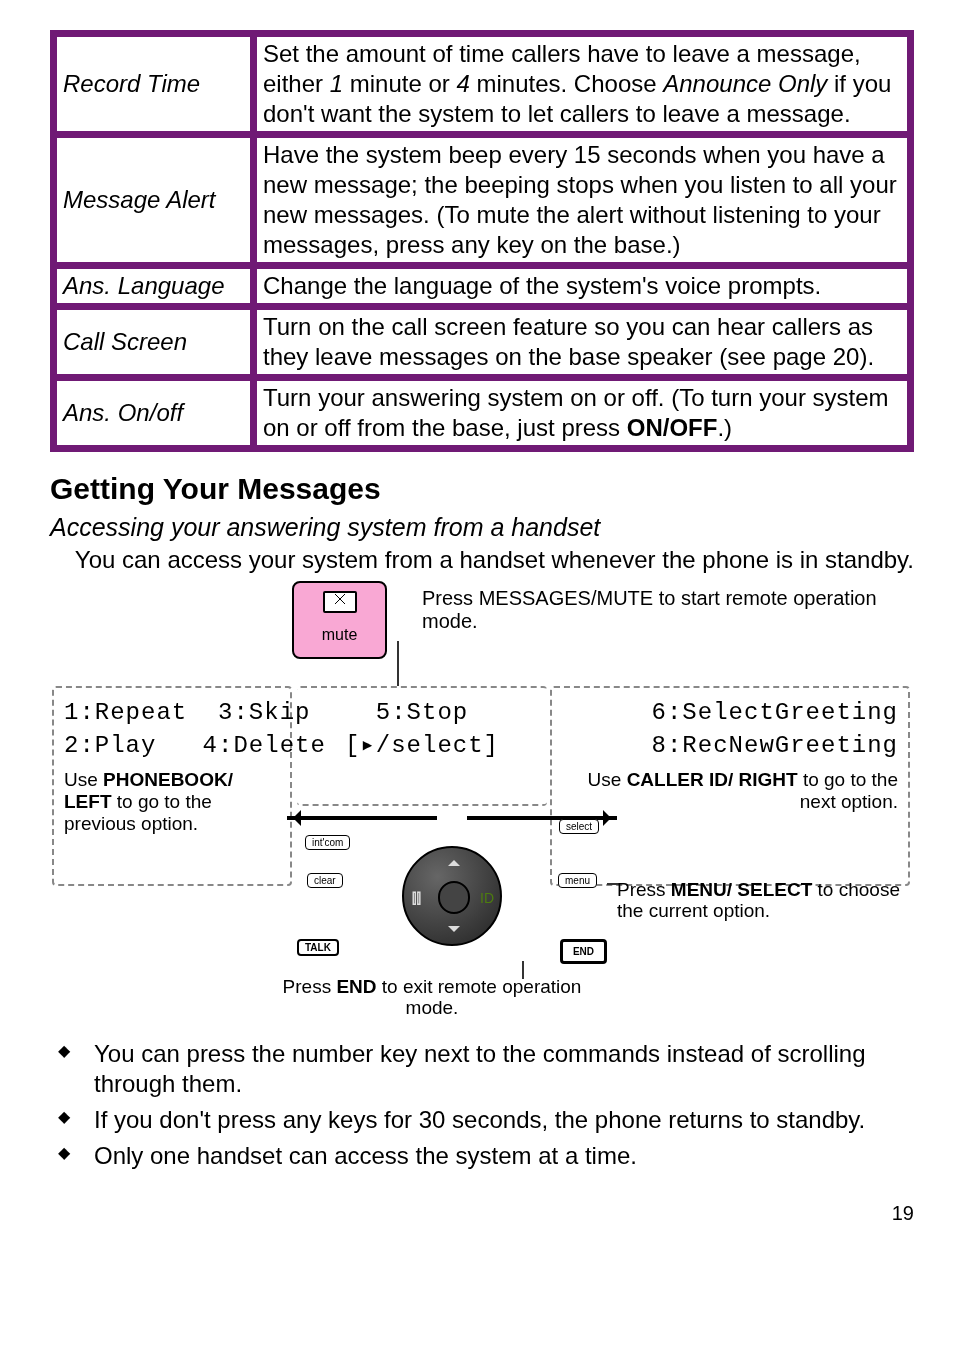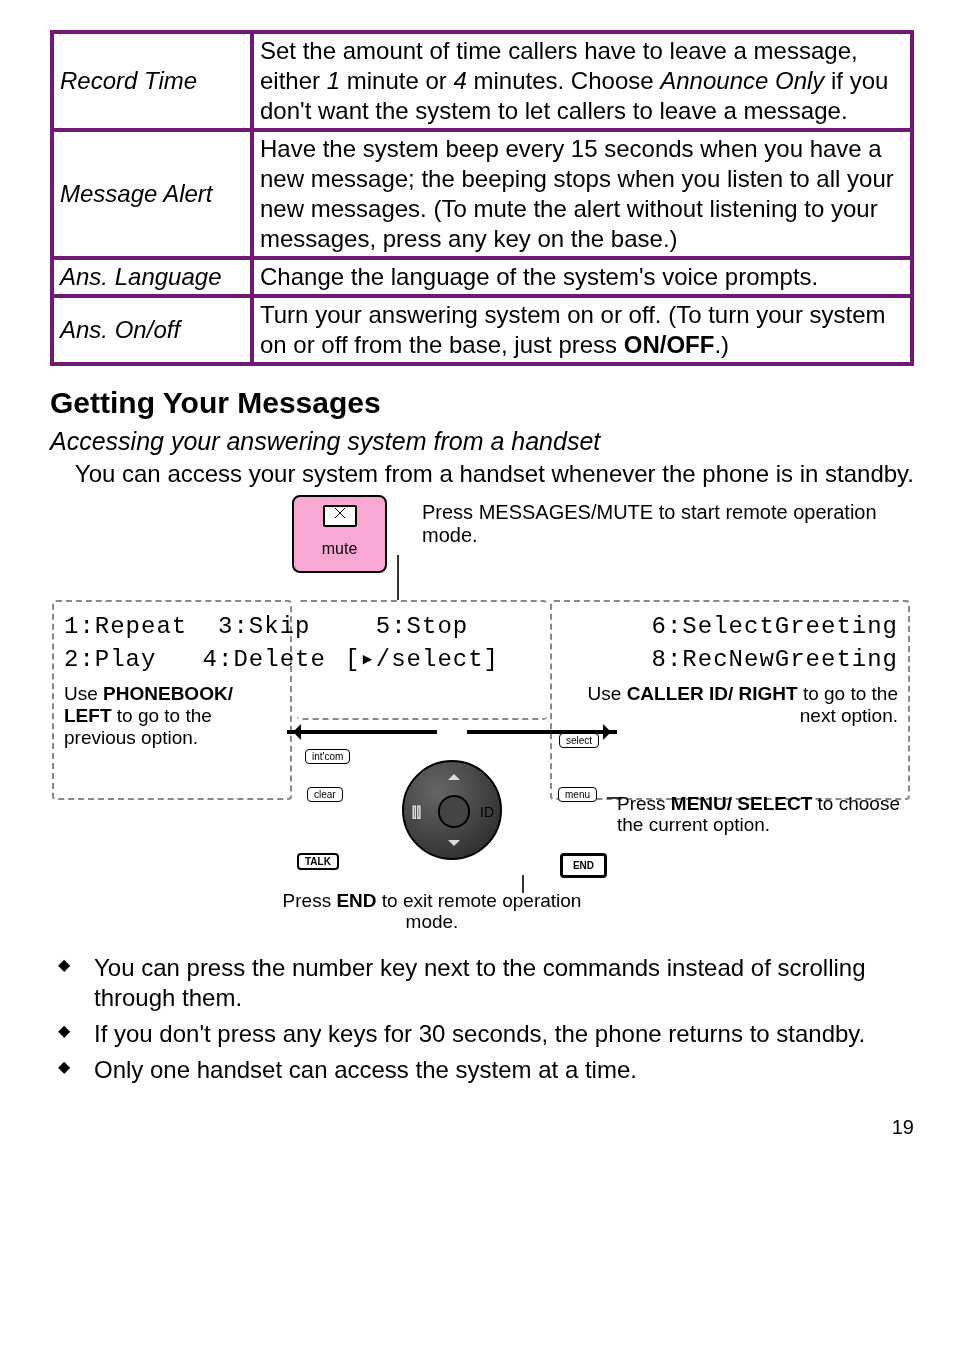--- a/index.html
+++ b/index.html
@@ -11,21 +11,21 @@
     padding: 30px 40px 20px 50px;
     font-size: 24px;
     line-height: 1.25;
   }
   table.main {
     width: 100%;
     border-collapse: collapse;
     margin-bottom: 18px;
   }
   table.main td {
-    border: 4px solid #701a75;
+    border: 7px solid #701a75;
     padding: 2px 6px;
     vertical-align: middle;
   }
   table.main td.left {
     width: 200px;
     font-style: italic;
   }
   h2.section {
     font-size: 30px;
     font-weight: bold;
@@ -154,21 +154,21 @@
     background: radial-gradient(circle at 35% 30%, #666, #222);
   }
   .dpad .circle::after{
     content:""; position:absolute; left:35%; top:35%; width:30%; height:30%;
     background:#444; border:2px solid #000; border-radius:50%;
   }
   .tri { position:absolute; width:0; height:0; }
   .tri.up   { left:46px; top:8px;  border:6px solid transparent; border-bottom-color:#ddd;}
   .tri.down { left:46px; bottom:8px; border:6px solid transparent; border-top-color:#ddd;}
   .glyphL { position:absolute; left:10px; top:44px; color:#ddd; font-size:14px; font-weight:bold;}
-  .glyphR { position:absolute; right:8px; top:44px; color:#000000; font-size:14px;}
+  .glyphR { position:absolute; right:8px; top:44px; color:#4d7c0f; font-size:14px;}
   .menu-note {
     position:absolute;
     left: 565px; top: 298px;
     width: 290px;
     font-size:19px; line-height:1.12;
   }
   .end-note {
     position:absolute;
     left: 230px; top: 395px;
     width: 300px;
@@ -208,20 +208,24 @@
         <td class="left">Record Time</td>
         <td>Set the amount of time callers have to leave a message, either <i>1</i> minute or <i>4</i> minutes. Choose <i>Announce Only</i> if you don't want the system to let callers to leave a message.</td>
       </tr>
       <tr>
         <td class="left">Message Alert</td>
         <td>Have the system beep every 15 seconds when you have a new message; the beeping stops when you listen to all your new messages. (To mute the alert without listening to your messages, press any key on the base.)</td>
       </tr>
       <tr>
         <td class="left">Ans. Language</td>
         <td>Change the language of the system's voice prompts.</td>
+      </tr>
+      <tr>
+        <td class="left">Call Screen</td>
+        <td>Turn on the call screen feature so you can hear callers as they leave messages on the base speaker (see page 20).</td>
       </tr>
       <tr>
         <td class="left">Ans. On/off</td>
         <td>Turn your answering system on or off. (To turn your system on or off from the base, just press <b>ON/OFF</b>.)</td>
       </tr>
     </tbody>
 </table>
 
 <h2 class="section">Getting Your Messages</h2>
 <div class="subhead">Accessing your answering system from a handset</div>

